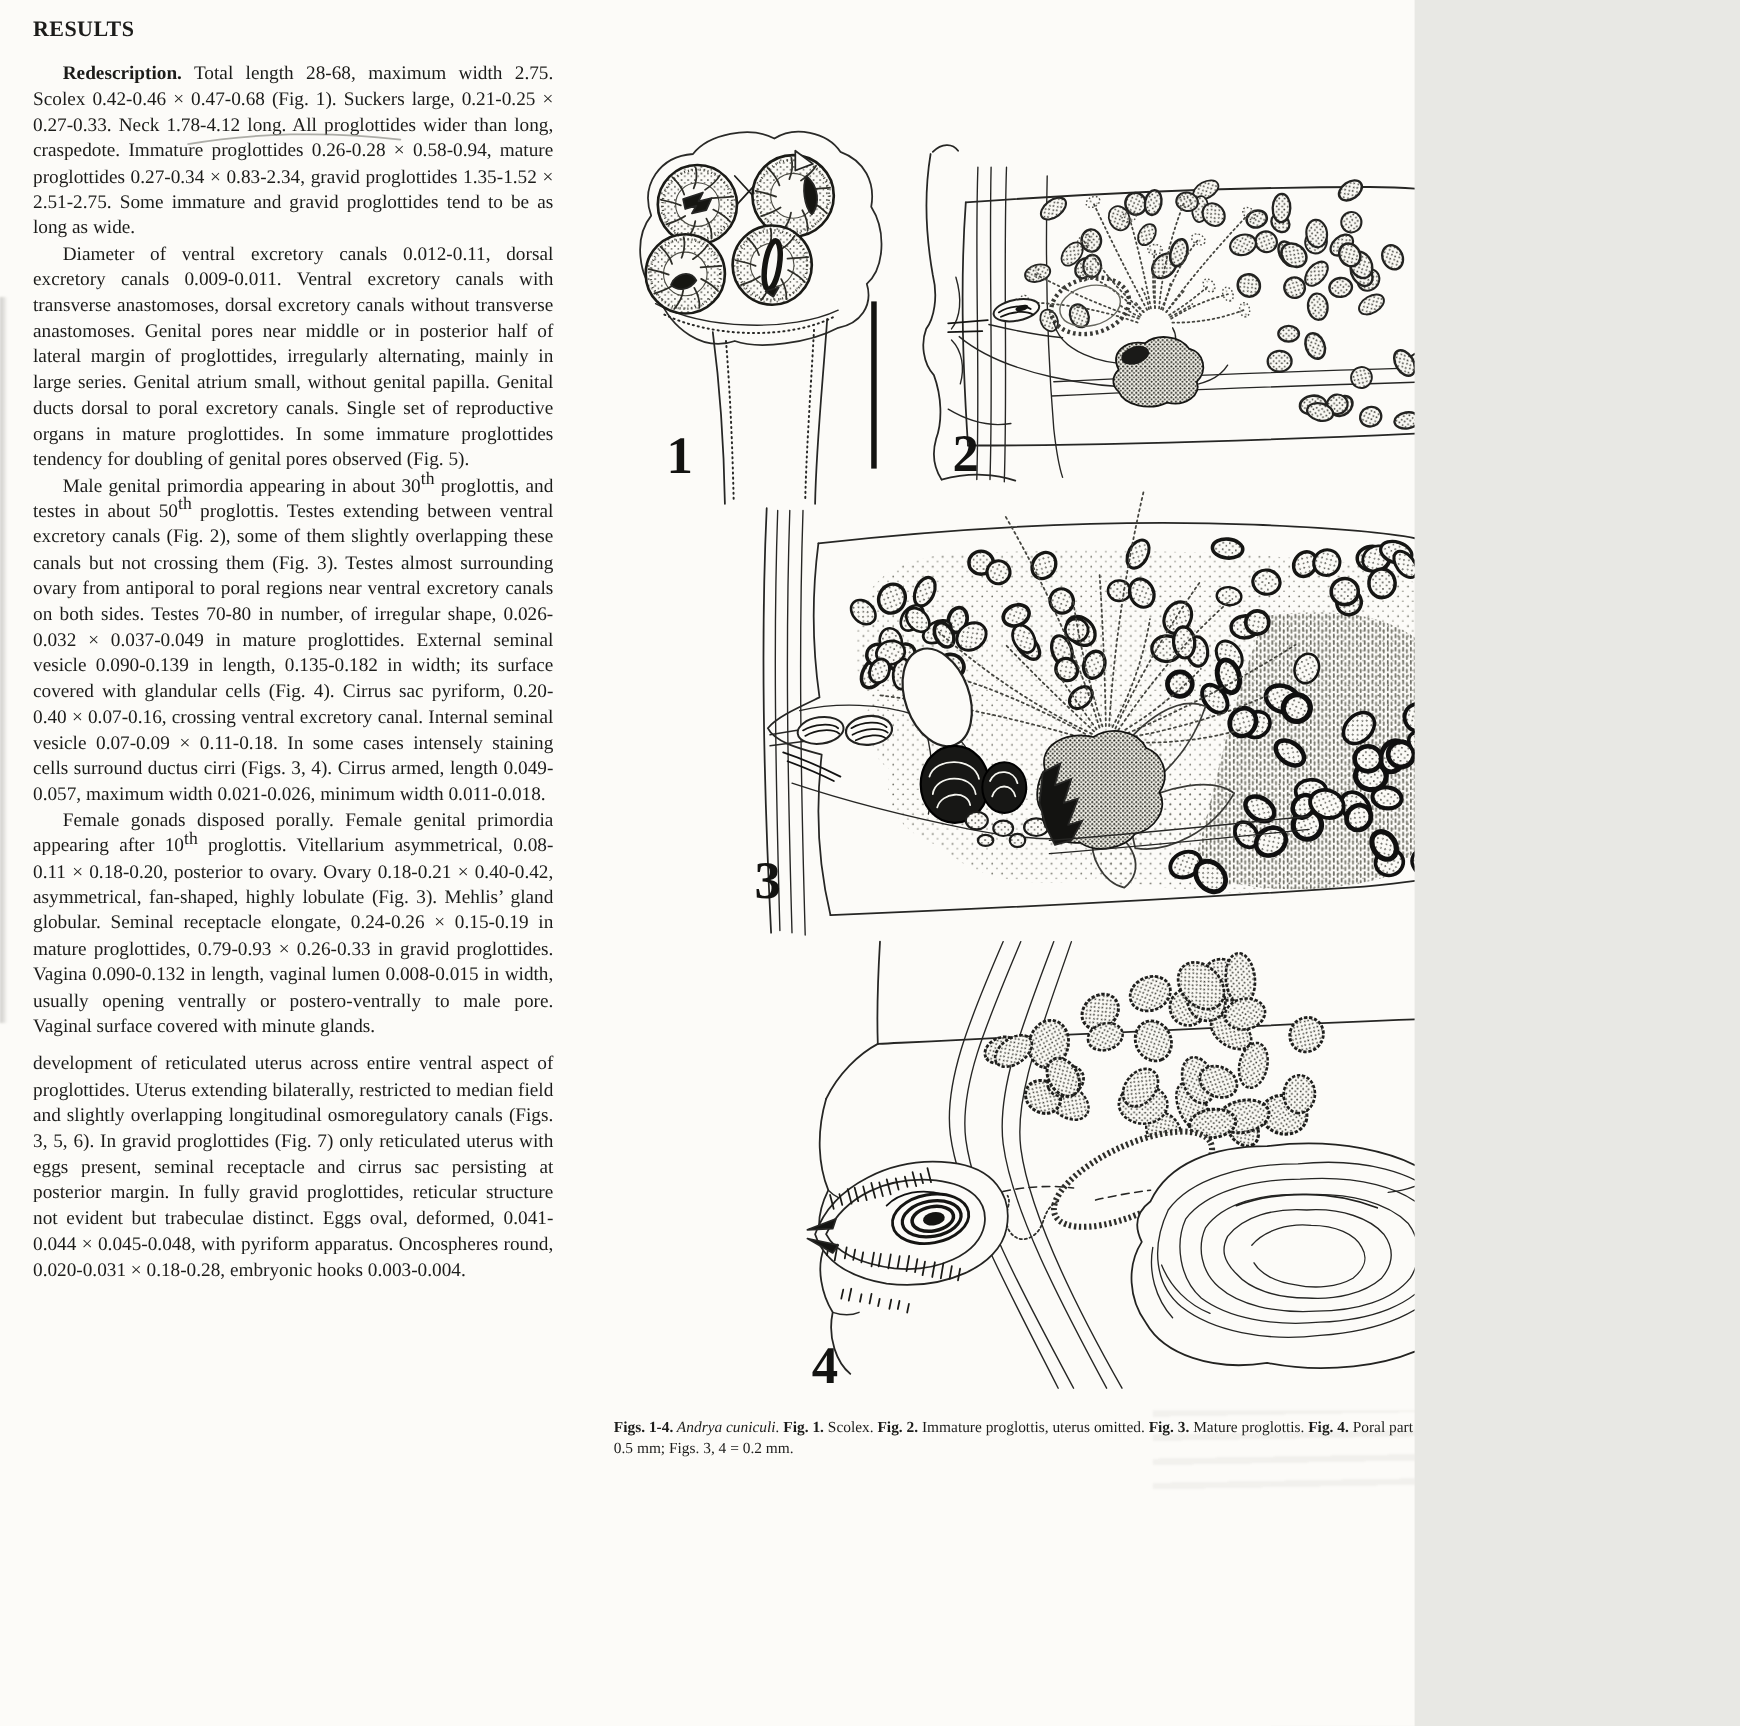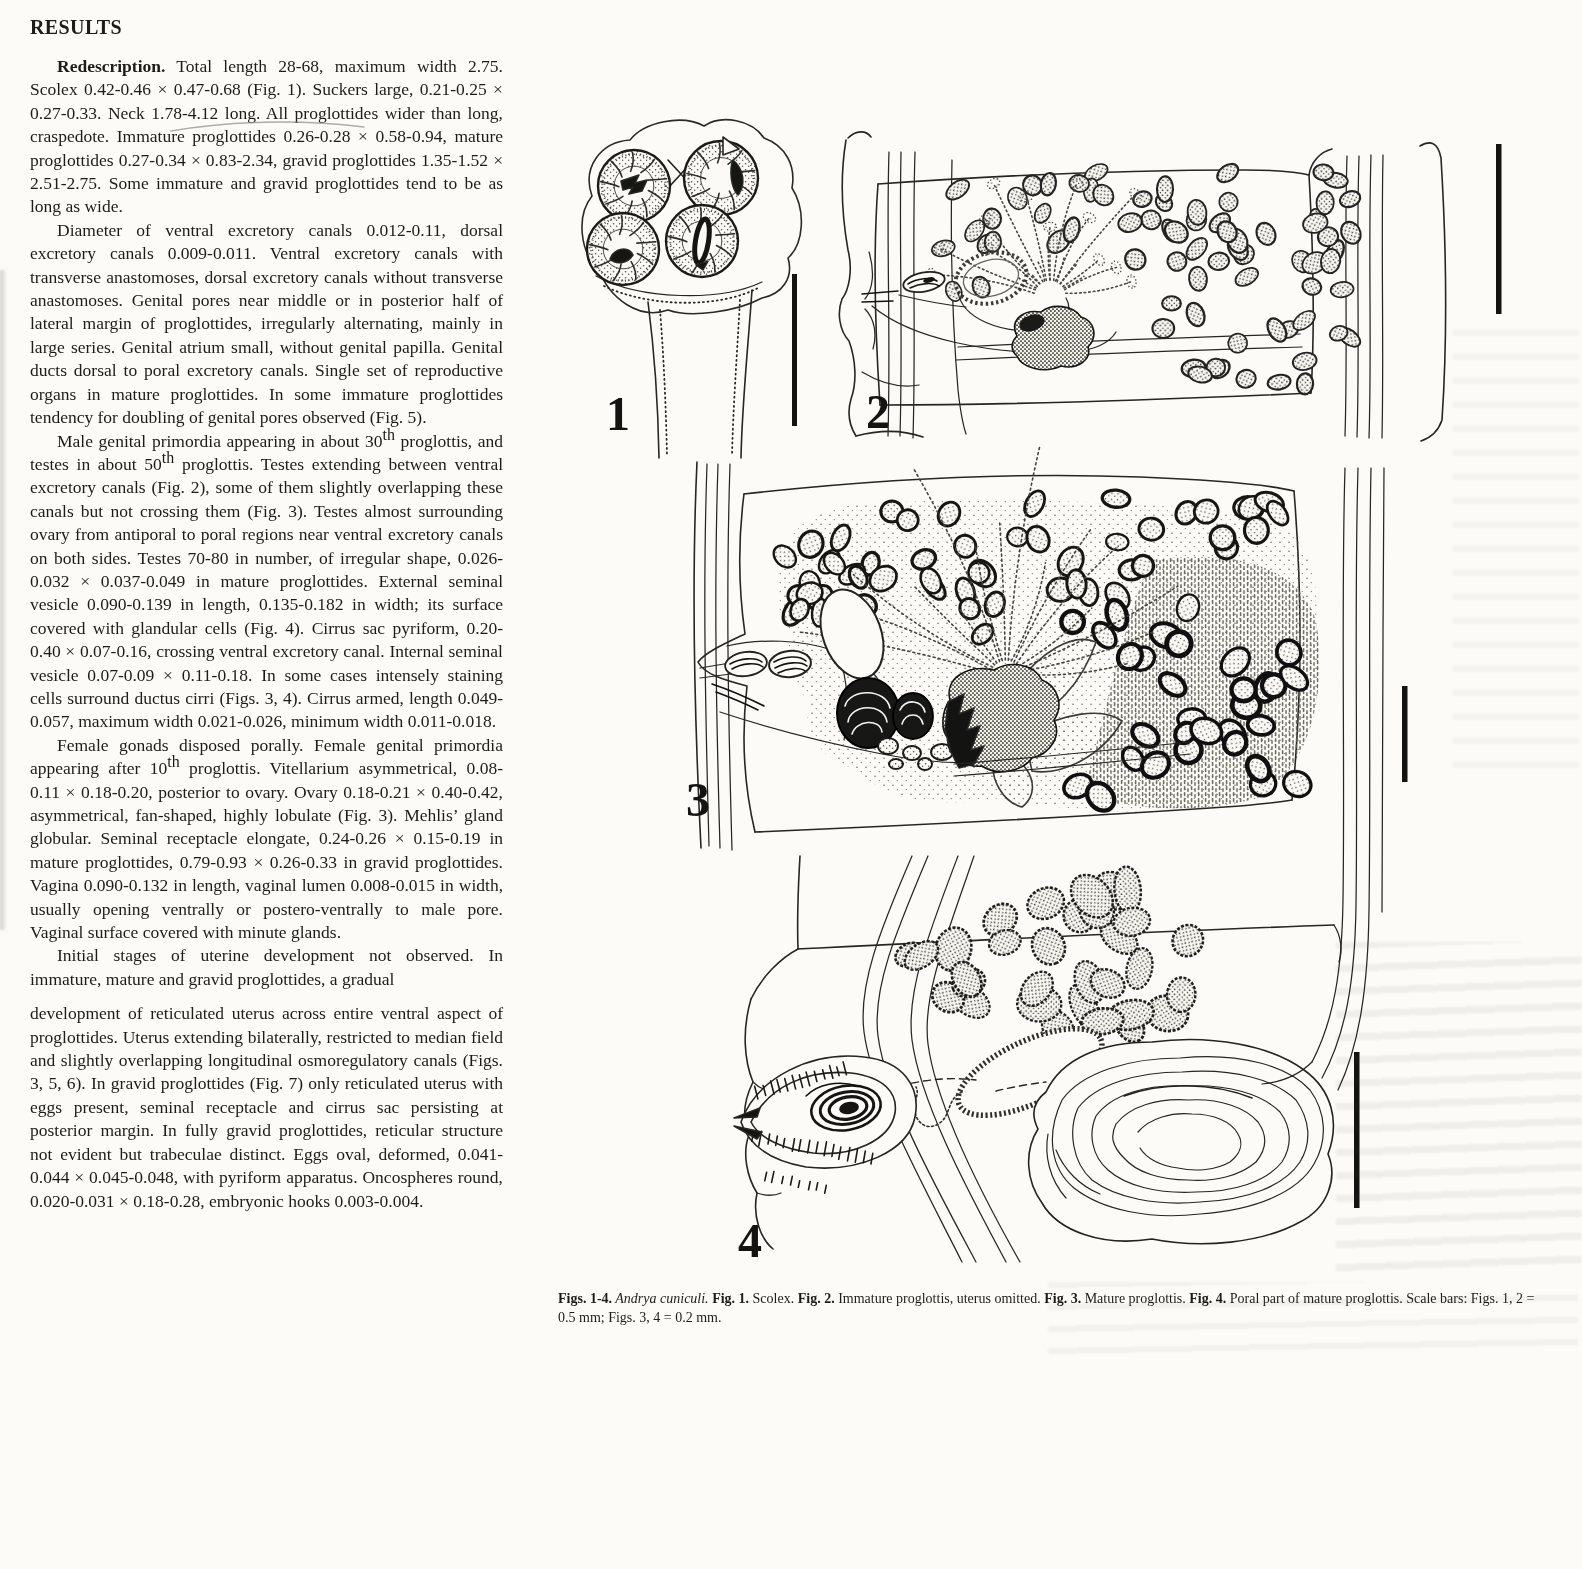--- a/index.html
+++ b/index.html
@@ -1,16 +1,16 @@
 <!DOCTYPE html>
 <html><head>
 <meta charset="utf-8">
 <style>
   html,body{margin:0;padding:0;background:#e8e8e4;}
-  .page{position:relative;width:1582px;height:1569px;background:#fcfbf8;overflow:hidden;
+  .page{position:relative;width:1286px;height:1569px;background:#fcfbf8;overflow:hidden;
         font-family:"Liberation Serif","DejaVu Serif",serif;color:#1c1c1a;}
   
   .col{position:absolute;left:30px;top:16px;width:473px;}
   .h-results{font-size:20px;font-weight:bold;letter-spacing:.4px;}
   .species{display:flex;align-items:baseline;margin-top:21px;}
   .sp-name{font-size:20.5px;font-weight:bold;font-style:italic;}
   .sp-auth{font-size:19px;margin-left:6px;white-space:pre;}
   .sp-figs{font-size:19px;margin-left:auto;margin-right:2px;}
   .body-p{margin:0;font-size:17.5px;line-height:23.4px;text-align:justify;text-indent:27px;}
   .body-p.first{margin-top:16px;}
@@ -53,21 +53,20 @@
 
 
     <p class="body-p first"><span class="b">Redescription.</span><span> Total length 28-68, maximum width 2.75. Scolex 0.42-0.46 × 0.47-0.68 (Fig. 1). Suckers large, 0.21-0.25 × 0.27-0.33. Neck 1.78-4.12 long. All proglottides wider than long, craspedote. Immature proglottides 0.26-0.28 × 0.58-0.94, mature proglottides 0.27-0.34 × 0.83-2.34, gravid proglottides 1.35-1.52 × 2.51-2.75. Some immature and gravid proglottides tend to be as long as wide.</span></p>
 
     <p class="body-p">Diameter of ventral excretory canals 0.012-0.11, dorsal excretory canals 0.009-0.011. Ventral excretory canals with transverse anastomoses, dorsal excretory canals without transverse anastomoses. Genital pores near middle or in posterior half of lateral margin of proglottides, irregularly alternating, mainly in large series. Genital atrium small, without genital papilla. Genital ducts dorsal to poral excretory canals. Single set of reproductive organs in mature proglottides. In some immature proglottides tendency for doubling of genital pores observed (Fig. 5).</p>
 
     <p class="body-p"><span>Male genital primordia appearing in about 30</span><sup>th</sup><span> proglottis, and testes in about 50</span><sup>th</sup><span> proglottis. Testes extending between ventral excretory canals (Fig. 2), some of them slightly overlapping these canals but not crossing them (Fig. 3). Testes almost surrounding ovary from antiporal to poral regions near ventral excretory canals on both sides. Testes 70-80 in number, of irregular shape, 0.026-0.032 × 0.037-0.049 in mature proglottides. External seminal vesicle 0.090-0.139 in length, 0.135-0.182 in width; its surface covered with glandular cells (Fig. 4). Cirrus sac pyriform, 0.20-0.40 × 0.07-0.16, crossing ventral excretory canal. Internal seminal vesicle 0.07-0.09 × 0.11-0.18. In some cases intensely staining cells surround ductus cirri (Figs. 3, 4). Cirrus armed, length 0.049-0.057, maximum width 0.021-0.026, minimum width 0.011-0.018.</span></p>
 
     <p class="body-p"><span>Female gonads disposed porally. Female genital primordia appearing after 10</span><sup>th</sup><span> proglottis. Vitellarium asymmetrical, 0.08-0.11 × 0.18-0.20, posterior to ovary. Ovary 0.18-0.21 × 0.40-0.42, asymmetrical, fan-shaped, highly lobulate (Fig. 3). Mehlis’ gland globular. Seminal receptacle elongate, 0.24-0.26 × 0.15-0.19 in mature proglottides, 0.79-0.93 × 0.26-0.33 in gravid proglottides. Vagina 0.090-0.132 in length, vaginal lumen 0.008-0.015 in width, usually opening ventrally or postero-ventrally to male pore. Vaginal surface covered with minute glands.</span></p>
 
-    <p class="body-p">Initial stages of uterine development not observed. In immature, mature and gravid proglottides, a gradual</p>
     <p class="body-p noindent gap">development of reticulated uterus across entire ventral aspect of proglottides. Uterus extending bilaterally, restricted to median field and slightly overlapping longitudinal osmoregulatory canals (Figs. 3, 5, 6). In gravid proglottides (Fig. 7) only reticulated uterus with eggs present, seminal receptacle and cirrus sac persisting at posterior margin. In fully gravid proglottides, reticular structure not evident but trabeculae distinct. Eggs oval, deformed, 0.041-0.044 × 0.045-0.048, with pyriform apparatus. Oncospheres round, 0.020-0.031 × 0.18-0.28, embryonic hooks 0.003-0.004.</p>
   </div>
 
   <svg class="penstroke" width="200" height="26" viewBox="0 0 200 26">
     <path d="M 3 17 C 60 7 130 5 196 13" stroke="#8b8b85" stroke-width="2" fill="none" opacity="0.7"></path>
   </svg>
 
   <svg class="figplate" width="1032" height="1160" viewBox="550 110 1032 1160">
     <defs>
       <pattern id="pd1" width="6" height="6" patternUnits="userSpaceOnUse">

